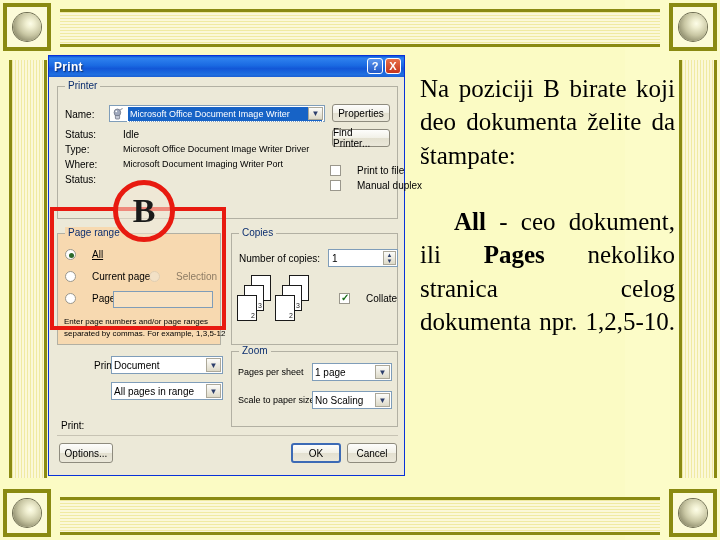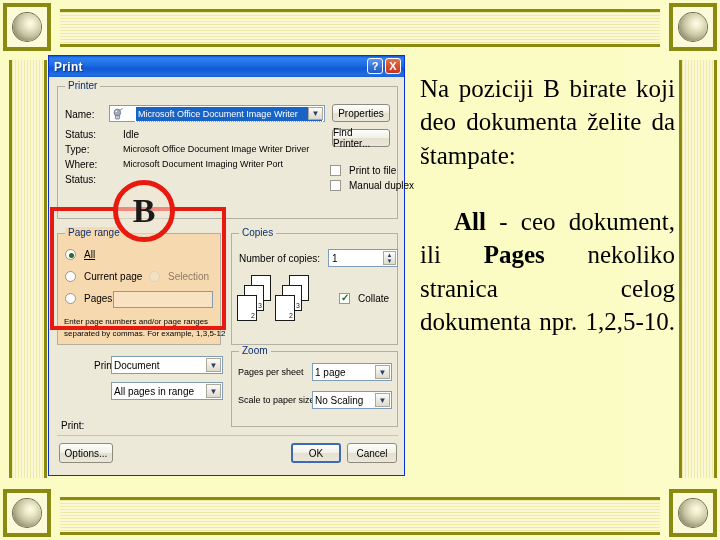--- a/index.html
+++ b/index.html
@@ -67,21 +67,21 @@
   }
   .lbl{font-size:10px;color:#000;white-space:nowrap;}
   .lbl u{text-decoration:underline;}
 
   .tfield{
     background:#fff;border:1px solid #7f9db9;box-sizing:border-box;
     font-size:10px;color:#000;display:flex;align-items:center;padding:0 3px;
   }
   .combo{
     background:#fff;border:1px solid #7f9db9;box-sizing:border-box;
-    font-size:10px;display:flex;align-items:center;padding:0 2px;position:relative;gap:8px;
+    font-size:10px;display:flex;align-items:center;padding:0 2px;position:relative;
   }
   .combo .arrow{
     position:absolute;right:1px;top:1px;bottom:1px;width:15px;
     background:linear-gradient(to bottom,#fcfcfa,#dedac8);
     border:1px solid #aca899;box-sizing:border-box;
     display:flex;align-items:center;justify-content:center;
     font-size:8px;color:#2c3e6b;
   }
   .btn{
     background:linear-gradient(to bottom,#fdfdfc 0%,#f2f1e8 48%,#e3e0d0 52%,#ebe8da 100%);
@@ -95,21 +95,21 @@
   }
   .radio.on:after{content:"";position:absolute;left:2.5px;top:2.5px;
     width:5px;height:5px;border-radius:50%;background:#2b6a2b;}
   .radio.dim{border-color:#c3c0b4;background:#eeece2;}
   .chk{
     width:11px;height:11px;box-sizing:border-box;border:1px solid #9a978c;
     background:#fff;position:relative;flex:none;
   }
   .chk.on:after{content:"";position:absolute;left:1px;top:-1px;
     color:#176b17;font-size:10px;font-weight:bold;line-height:11px;}
-  .row{display:flex;align-items:center;gap:8px;}
+  .row{display:flex;align-items:center;gap:16px;}
 
   
   #page-range-group{background:#f7d9b0;}
   #page-range-highlight{
     position:absolute;left:50px;top:207px;width:176px;height:123px;
     border:4px solid #e81a10;box-sizing:border-box;z-index:7;pointer-events:none;
   }
   #marker-b{
     position:absolute;left:113px;top:180px;width:62px;height:62px;z-index:8;
     border-radius:50%;border:5px solid #e81a10;box-sizing:border-box;

